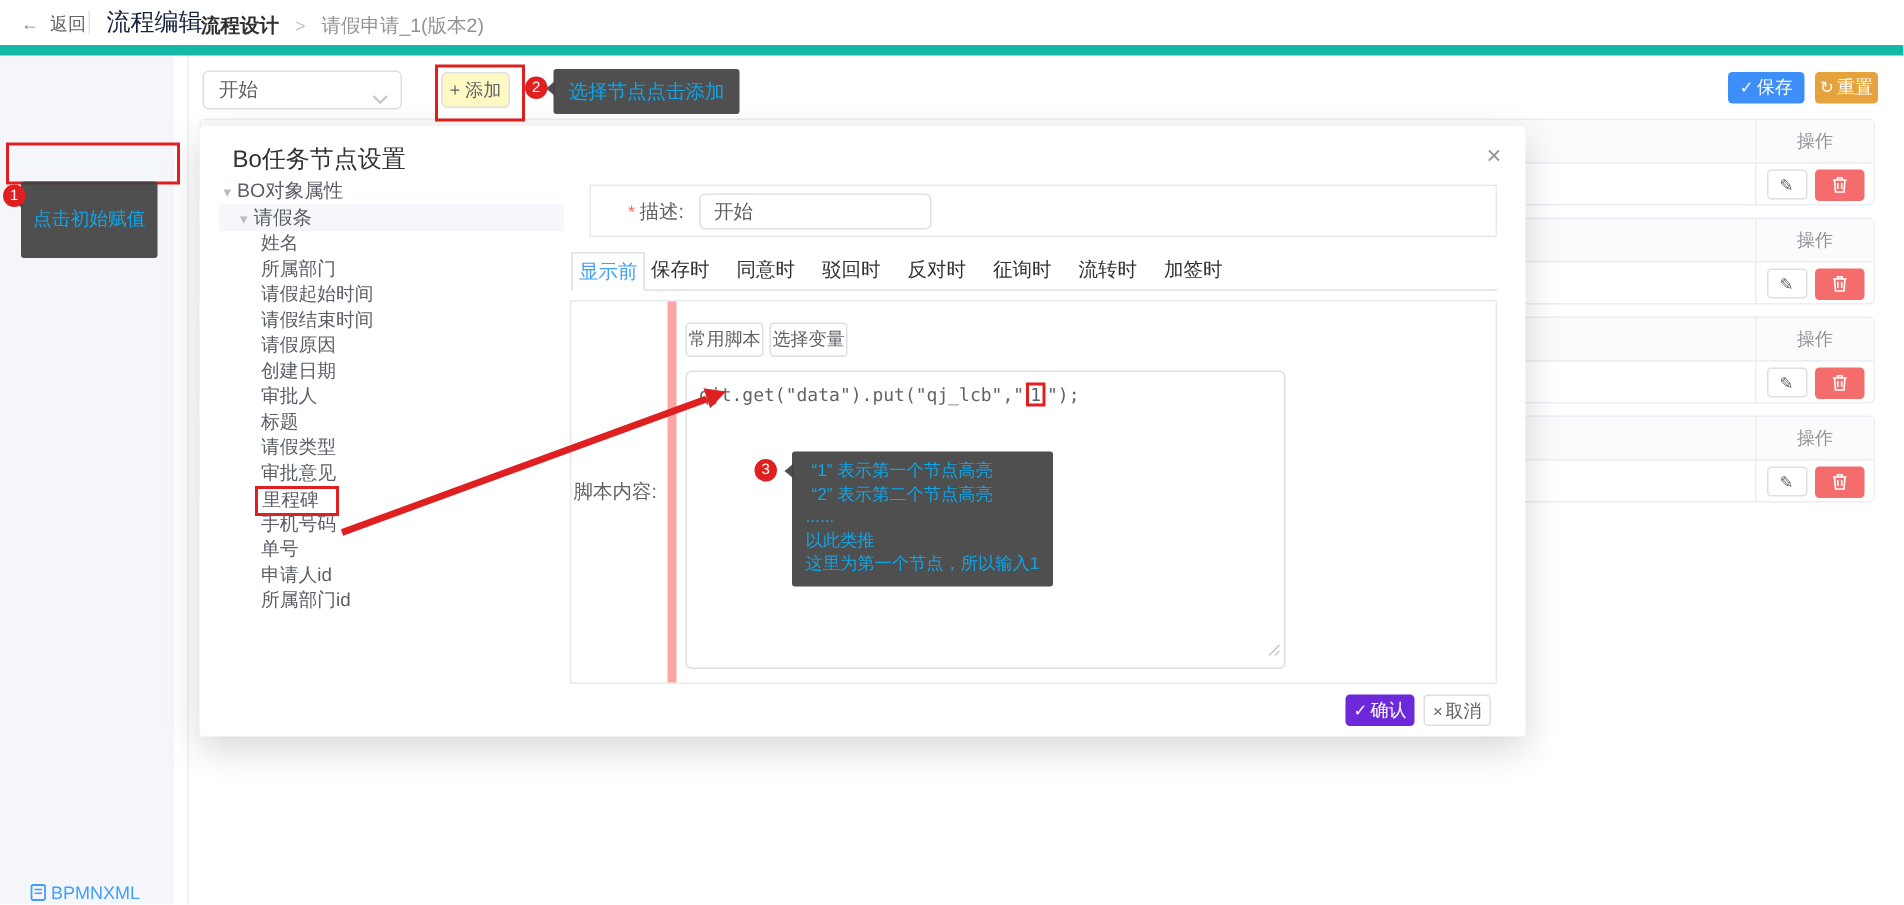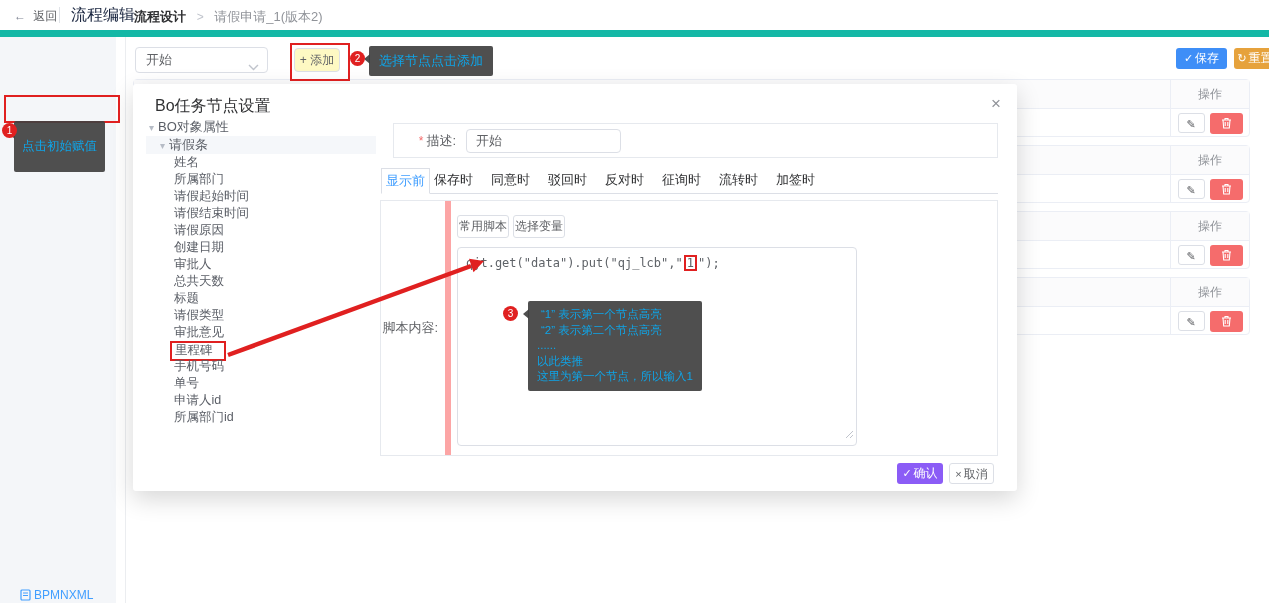--- a/index.html
+++ b/index.html
@@ -42,21 +42,21 @@
   .tip-3 .q{padding-left:4px;}
 
   
   .node-select{position:absolute;left:135px;top:47px;width:133px;height:26px;border:1px solid #dcdfe6;border-radius:4px;
                background:#fff;box-sizing:border-box;cursor:pointer;z-index:3;}
   .node-select .val{position:absolute;left:10px;top:0;line-height:24px;font-size:13px;color:#606266;}
   .node-select .chev{position:absolute;right:8px;top:9px;}
   .add-btn{position:absolute;left:294px;top:48px;width:46px;height:24px;box-sizing:border-box;border:1px solid #dcdfe6;
            border-radius:4px;background:#fef9c3;font-size:12px;color:#606266;text-align:center;line-height:22px;cursor:pointer;z-index:3;}
   .redbox-add{position:absolute;left:290px;top:43px;width:56px;height:34px;border:2px solid #e02020;z-index:5;pointer-events:none;}
-  .mini-btn{position:absolute;height:21px;border-radius:3px;font-size:12px;line-height:21px;text-align:center;color:#fff;cursor:pointer;z-index:3;margin-left:24px;}
+  .mini-btn{position:absolute;height:21px;border-radius:3px;font-size:12px;line-height:21px;text-align:center;color:#fff;cursor:pointer;z-index:3;}
   .save-btn{left:1152px;top:48px;width:51px;background:#3e8ef7;}
   .reset-btn{left:1210px;top:48px;width:42px;background:#e6a23c;}
   .mini-btn .ic{margin-right:2px;font-size:11px;}
 
   
   .bg-card{position:absolute;left:133px;width:1117px;height:58px;background:#fff;border:1px solid #ebeef5;
            border-radius:4px;box-sizing:border-box;z-index:1;}
   .bc-0{top:79px;} .bc-1{top:145px;} .bc-2{top:211px;} .bc-3{top:277px;}
   .bg-card .hdr{height:28px;border-bottom:1px solid #ebeef5;background:#fbfbfc;position:relative;}
   .bg-card .bdy{height:28px;position:relative;}
@@ -97,21 +97,21 @@
                display:flex;align-items:center;justify-content:flex-end;padding-right:7px;font-size:13px;color:#606266;}
   .p-btn{position:absolute;top:14px;height:23px;line-height:21px;border:1px solid #dcdfe6;border-radius:3px;background:#fff;
          font-size:12px;color:#606266;text-align:center;box-sizing:border-box;cursor:pointer;}
   .pb-0{left:76px;width:52px;} .pb-1{left:132px;width:52px;}
   .scriptbox{position:absolute;left:76px;top:46px;width:400px;height:199px;border:1px solid #dcdfe6;border-radius:4px;
              background:#fff;box-sizing:border-box;cursor:text;}
   .script-line{padding:7px 8px;font-family:"DejaVu Sans Mono",monospace;font-size:12px;color:#5f6368;white-space:nowrap;}
   .red-inline{display:inline-block;border:2px solid #e02020;padding:0 1px;margin:0 1px;line-height:12px;}
   .grip{position:absolute;right:2px;bottom:2px;}
   .m-footer-btn{position:absolute;height:21px;border-radius:3px;font-size:12px;line-height:21px;text-align:center;cursor:pointer;box-sizing:border-box;}
-  .confirm-btn{left:764px;top:379px;width:46px;background:#8b5cf6;color:#fff;}
+  .confirm-btn{left:764px;top:379px;width:46px;background:#6d28d9;color:#fff;}
   .cancel-btn{left:816px;top:379px;width:45px;background:#fff;color:#606266;border:1px solid #dcdfe6;}
   .m-footer-btn .ic{margin-right:2px;font-size:11px;}
 
   
   .arrow-svg{position:absolute;left:0;top:0;width:1269px;height:603px;z-index:36;pointer-events:none;}
 </style>
 </head>
 <body>
 
 <div class="topbar">
@@ -223,21 +223,20 @@
   <div class="tree">
     <div class="t-root"><span class="t-caret">▾</span><span>BO对象属性</span></div>
     <div class="t-group"><span class="t-caret">▾</span><span>请假条</span></div>
     <div class="t-item">姓名</div>
     <div class="t-item">所属部门</div>
     <div class="t-item">请假起始时间</div>
     <div class="t-item">请假结束时间</div>
     <div class="t-item">请假原因</div>
     <div class="t-item">创建日期</div>
     <div class="t-item">审批人</div>
-    <div class="t-item">总共天数</div>
     <div class="t-item">标题</div>
     <div class="t-item">请假类型</div>
     <div class="t-item">审批意见</div>
     <div class="t-item"><span class="hl-red">里程碑</span></div>
     <div class="t-item">手机号码</div>
     <div class="t-item">单号</div>
     <div class="t-item">申请人id</div>
     <div class="t-item">所属部门id</div>
   </div>
 

